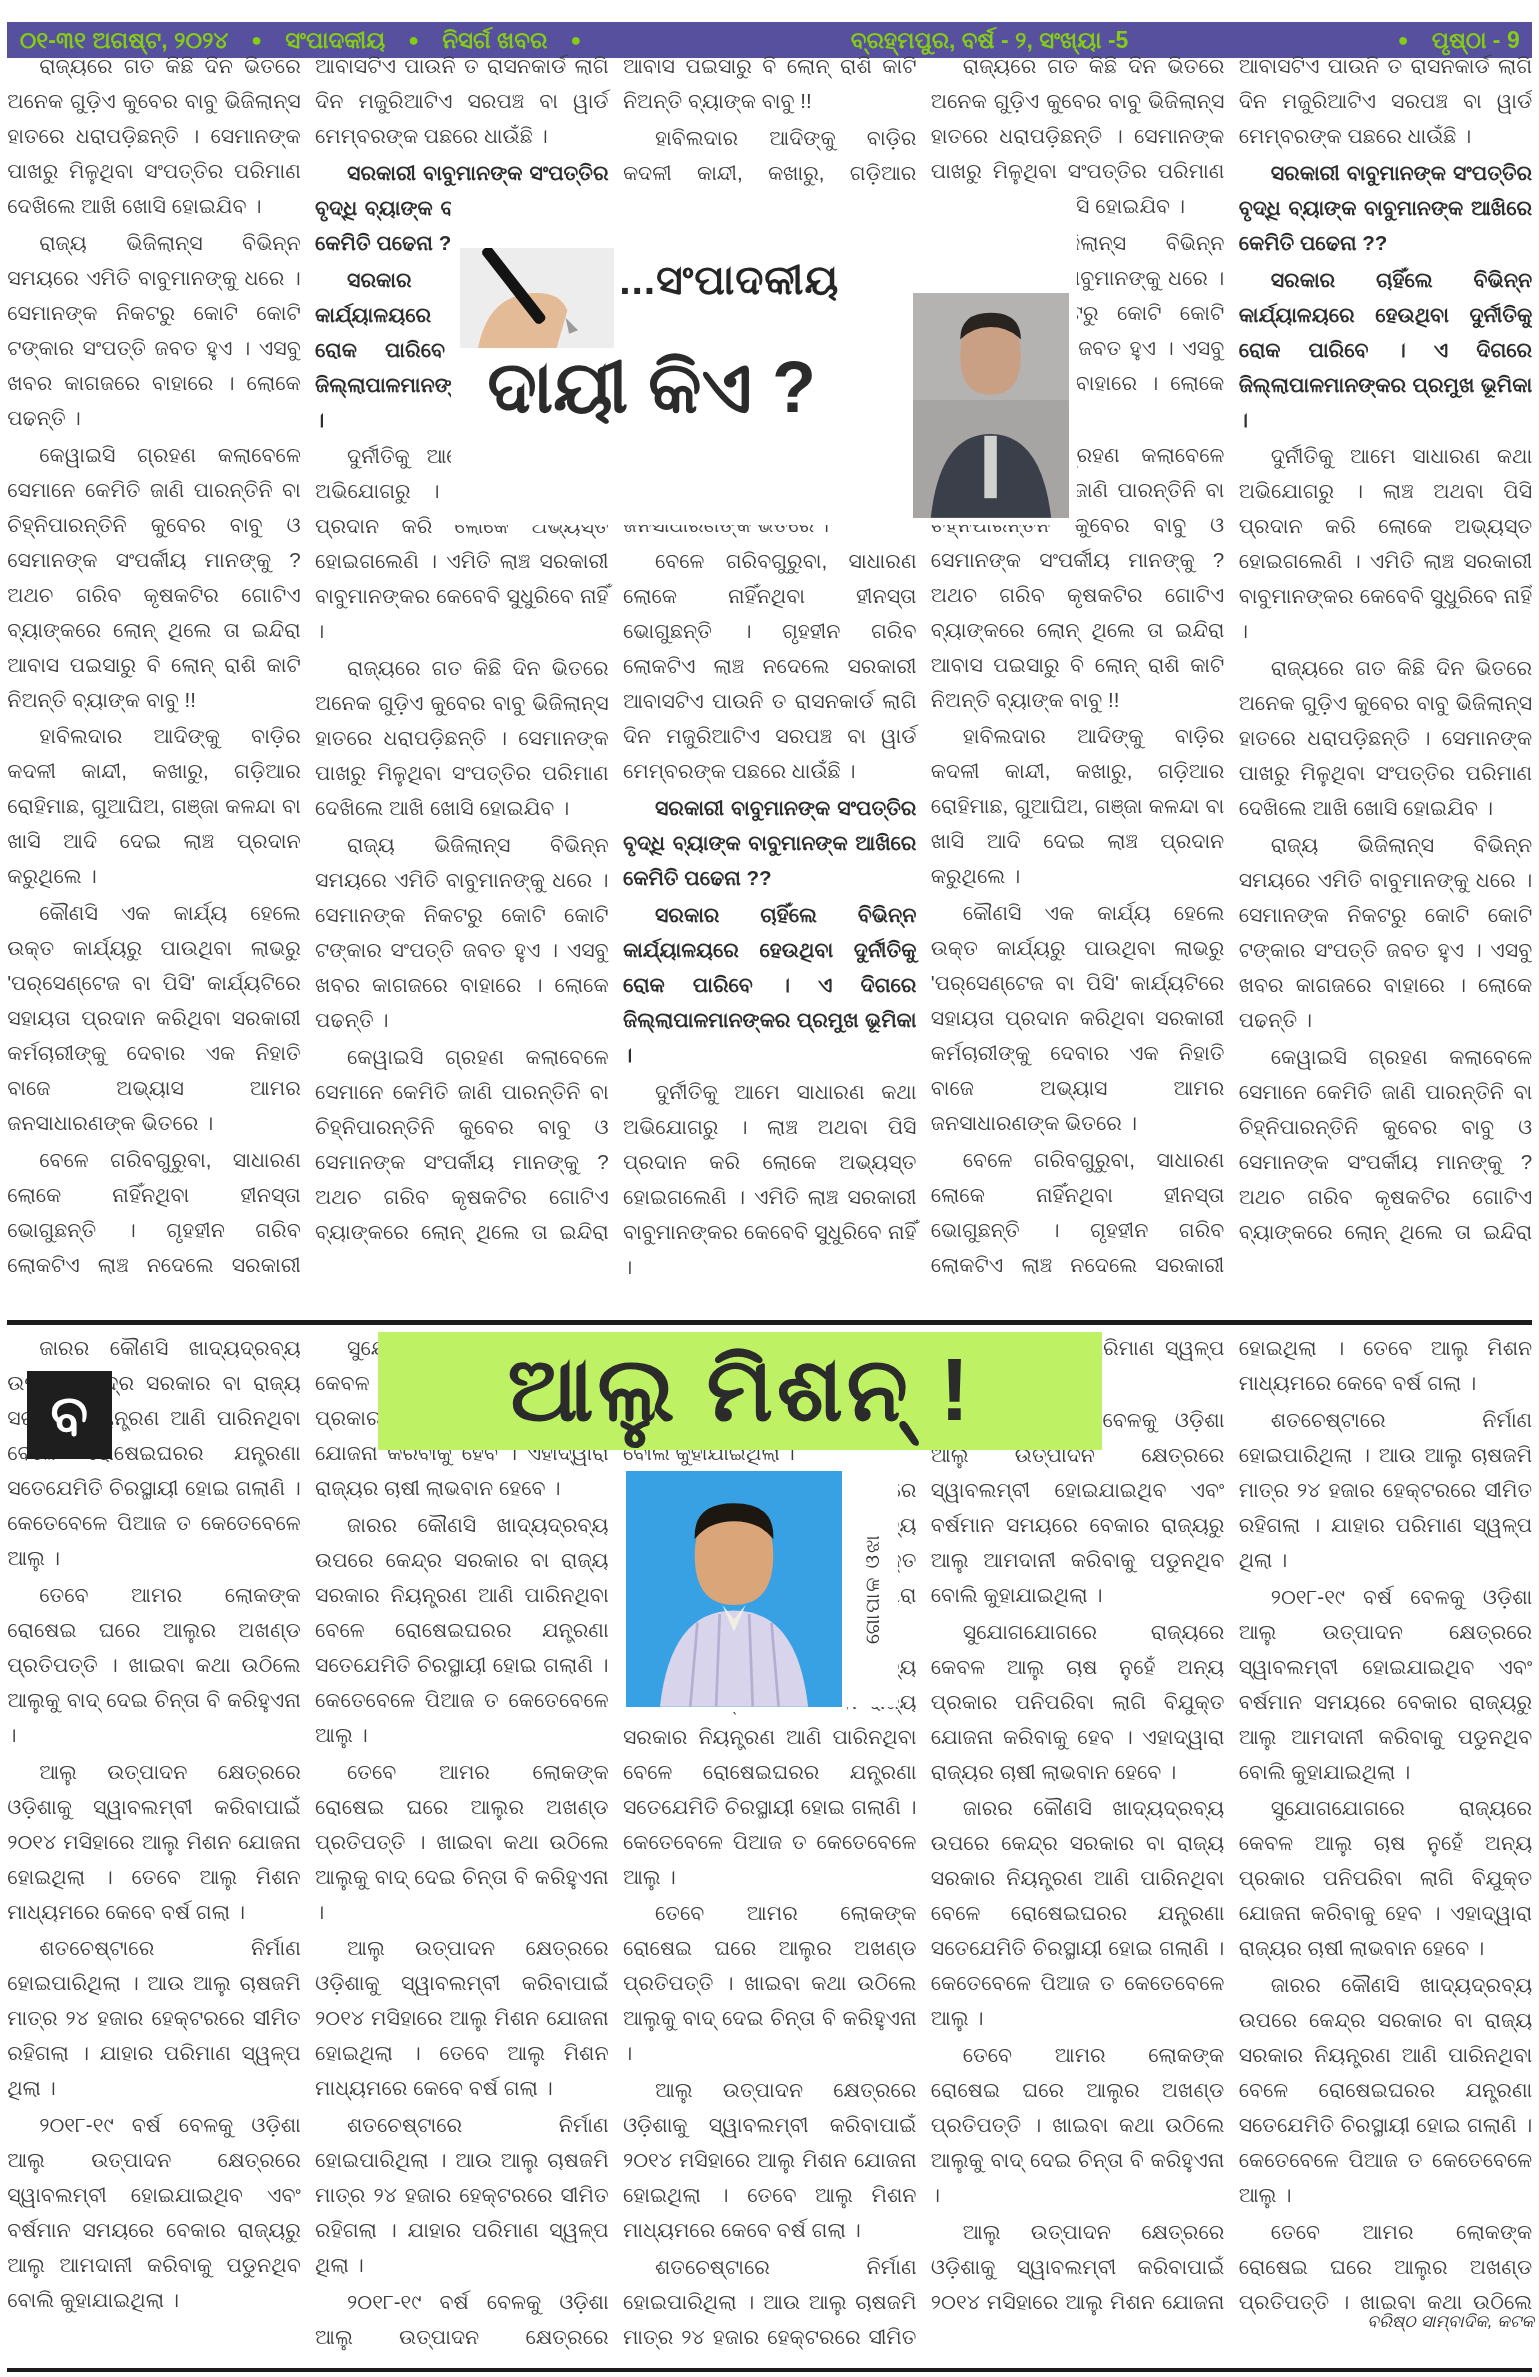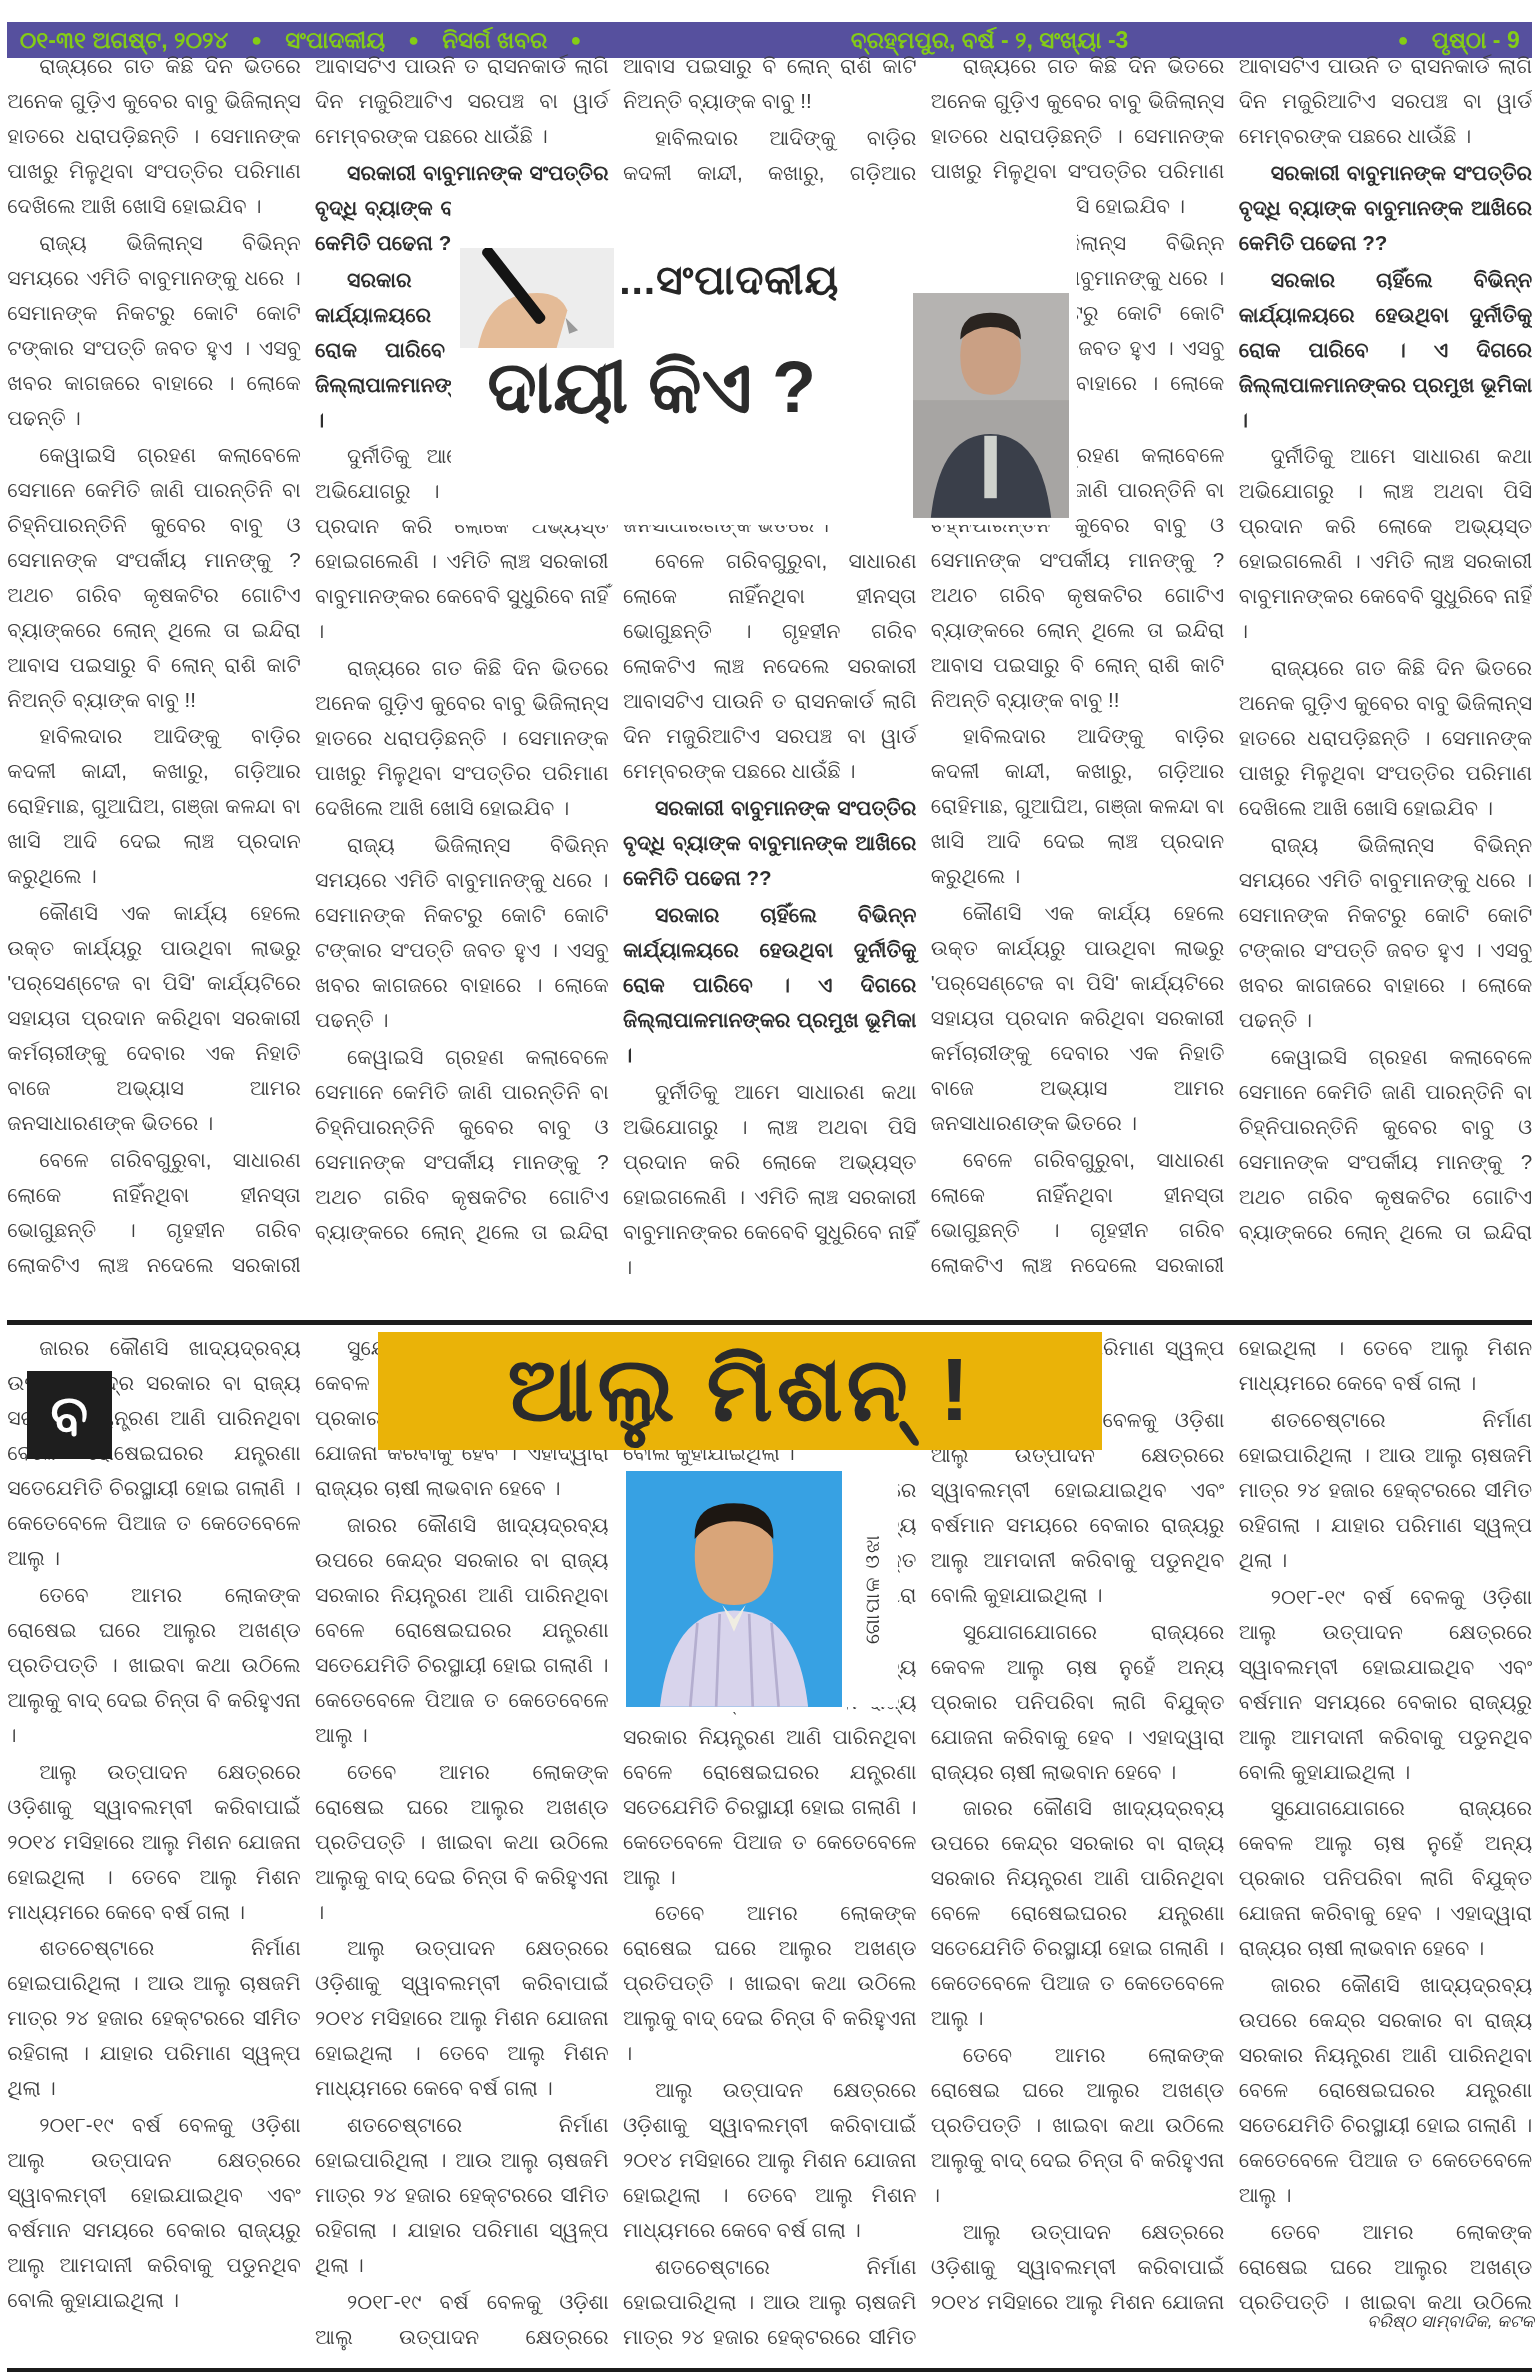--- a/index.html
+++ b/index.html
@@ -51,21 +51,21 @@
   }
   
   .rule-divider {
     position:absolute; left:7.2px; top:1320px; width:1525px; height:4.5px; background:#1c1c1c;
   }
   .bottom-rule {
     position:absolute; left:7.2px; top:2368px; width:1525px; height:3.6px; background:#1c1c1c;
   }
   .potato-headline-block {
     position:absolute; left:371px; top:1.8px; width:724px; height:118px;
-    background:#eab308; display:flex; align-items:center; justify-content:center;
+    background:#bef264; display:flex; align-items:center; justify-content:center;
   }
   .potato-headline {
     font-size:89px; font-weight:bold; color:#2b2b2b; letter-spacing:3.6px; white-space:nowrap;
   }
   .drop-cap {
     position:absolute; left:19.7px; top:41px; width:85px; height:88px; background:#1e1e1e;
     color:#ffffff; font-size:55px; font-weight:bold;
     display:flex; align-items:center; justify-content:center;
   }
   .author-photo {
@@ -88,21 +88,21 @@
 <body>
 
 <div class="header-bar" id="header-bar" style="background: rgb(86, 80, 158);">
   <span>୦୧-୩୧ ଅଗଷ୍ଟ, ୨୦୨୪</span>
   <span class="bullet">●</span>
   <span>ସଂପାଦକୀୟ</span>
   <span class="bullet">●</span>
   <span>ନିସର୍ଗ ଖବର</span>
   <span class="bullet">●</span>
   <span class="sp"></span>
-  <span>ବ୍ରହ୍ମପୁର, ବର୍ଷ - ୨, ସଂଖ୍ୟା -3</span>
+  <span>ବ୍ରହ୍ମପୁର, ବର୍ଷ - ୨, ସଂଖ୍ୟା -5</span>
   <span class="sp"></span>
   <span class="bullet">●</span>
   <span>ପୃଷ୍ଠା - 9</span>
 </div>
 
 <div class="section" id="editorial-body" style="position:absolute;">
   <div class="cols" id="editorial-cols" style="height:1263px;">
       <p class="para">ରାଜ୍ୟରେ ଗତ କିଛି ଦିନ ଭିତରେ ଅନେକ ଗୁଡ଼ିଏ କୁବେର ବାବୁ ଭିଜିଲାନ୍ସ ହାତରେ ଧରାପଡ଼ିଛନ୍ତି । ସେମାନଙ୍କ ପାଖରୁ ମିଳୁଥିବା ସଂପତ୍ତିର ପରିମାଣ ଦେଖିଲେ ଆଖି ଖୋସି ହୋଇଯିବ ।</p>
       <p class="para">ରାଜ୍ୟ ଭିଜିଲାନ୍ସ ବିଭିନ୍ନ ସମୟରେ ଏମିତି ବାବୁମାନଙ୍କୁ ଧରେ । ସେମାନଙ୍କ ନିକଟରୁ କୋଟି କୋଟି ଟଙ୍କାର ସଂପତ୍ତି ଜବତ ହୁଏ । ଏସବୁ ଖବର କାଗଜରେ ବାହାରେ । ଲୋକେ ପଢନ୍ତି ।</p>
       <p class="para">କେୱାଇସି ଗ୍ରହଣ କଲାବେଳେ ସେମାନେ କେମିତି ଜାଣି ପାରନ୍ତିନି ବା ଚିହ୍ନିପାରନ୍ତିନି କୁବେର ବାବୁ ଓ ସେମାନଙ୍କ ସଂପର୍କୀୟ ମାନଙ୍କୁ ? ଅଥଚ ଗରିବ କୃଷକଟିର ଗୋଟିଏ ବ୍ୟାଙ୍କରେ ଲୋନ୍ ଥିଲେ ତା ଇନ୍ଦିରା ଆବାସ ପଇସାରୁ ବି ଲୋନ୍ ରାଶି କାଟି ନିଅନ୍ତି ବ୍ୟାଙ୍କ ବାବୁ !!</p>

